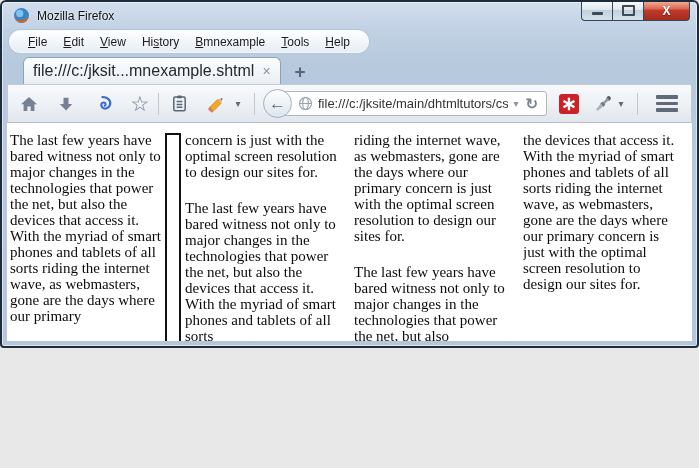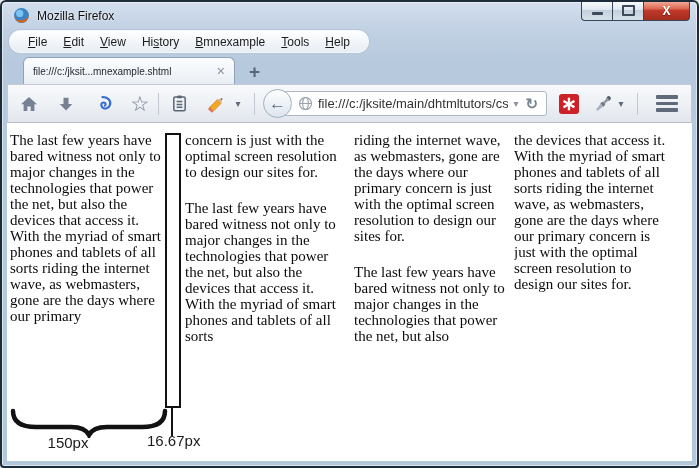--- a/index.html
+++ b/index.html
@@ -1,16 +1,16 @@
 <!DOCTYPE html>
 <html><head>
 <meta charset="utf-8">
 <style>
   html,body{margin:0;padding:0;background:#e8e8e8;font-family:"Liberation Sans",sans-serif;}
-  .window{position:relative;box-sizing:border-box;width:699px;height:468px;
+  .window{position:relative;box-sizing:border-box;width:699px;height:348px;
     border:2px solid #1d2c3b;border-radius:6px 6px 4px 4px;
     background:linear-gradient(180deg,#d3dfee 0,#c2d2e4 26px,#b7c9dd 60px,#b3c6da 100%);
     padding:0 5px 5px 5px;display:flex;flex-direction:column;overflow:hidden;
     box-shadow:inset 0 0 0 1px rgba(255,255,255,.55);}
   
   .titlebar{height:27px;display:flex;align-items:center;padding-left:6px;position:relative;}
   .fx-icon{width:17px;height:17px;margin-right:7px;flex:0 0 auto;}
   .title{font-size:12px;color:#111;text-shadow:0 0 3px rgba(255,255,255,.9);}
   .win-controls{position:absolute;top:-1px;right:2px;display:flex;}
   .wbtn{height:19px;border:1px solid #35485a;border-top:none;display:flex;align-items:center;justify-content:center;
@@ -27,21 +27,21 @@
   .menustrip{display:flex;align-items:center;height:21px;padding:0 10px;margin-left:2px;
     background:linear-gradient(180deg,#feffff,#e7edf5);border:1px solid #f4f8fc;
     box-shadow:0 0 0 1px #b6c6d8;border-radius:11px;}
   .menu-item{font-size:12px;color:#1c1c1c;padding:2px 8px;cursor:default;white-space:nowrap;}
   .ukey{text-decoration:underline;}
   
   .tabstrip{height:30px;display:flex;align-items:flex-end;padding-left:16px;}
   .tab{box-sizing:border-box;height:27px;min-width:212px;display:flex;align-items:center;
     padding:0 9px;border:1px solid #8ea3ba;border-bottom:none;border-radius:6px 6px 0 0;
     background:linear-gradient(180deg,#fbfcfe 0,#f1f5f9 60%,#e9eef4 100%);}
-  .tab-label{font-size:10px;color:#24292f;white-space:nowrap;overflow:hidden;flex:1;}
+  .tab-label{font-size:16px;color:#24292f;white-space:nowrap;overflow:hidden;flex:1;}
   .tab-close{font-size:14px;color:#8a939e;margin-left:8px;cursor:pointer;line-height:1;}
   .newtab{font-size:19px;font-weight:bold;color:#5a6675;margin:0 0 3px 14px;cursor:pointer;line-height:1;}
   
   .navbar{height:37px;display:flex;align-items:center;padding:0 9px;
     background:linear-gradient(180deg,#f7f9fb 0,#eef1f5 50%,#e1e6ed 100%);
     border:1px solid #c3cad3;border-bottom:1px solid #b7bec8;border-radius:2px 2px 0 0;}
   .tbtn{width:24px;height:26px;display:flex;align-items:center;justify-content:center;
     margin-right:13px;cursor:pointer;flex:0 0 auto;}
   .tbtn.tight{margin-right:4px;}
   .glyph{color:#6a7687;font-size:19px;line-height:1;}
@@ -60,21 +60,21 @@
     color:#fff;font-size:19px;font-weight:bold;line-height:0;margin:0 12px;cursor:pointer;flex:0 0 auto;}
   .hamburger{width:26px;height:26px;display:flex;flex-direction:column;justify-content:center;gap:3px;cursor:pointer;margin-left:10px;flex:0 0 auto;}
   .hamburger div{width:22px;height:3.5px;background:#5f6b7a;border-radius:1px;}
   
   .content{position:relative;flex:1;background:#ffffff;overflow:hidden;}
   .columns{position:absolute;left:0;top:0;right:0;display:flex;padding:9px 0 0 3px;}
   .col{width:152px;height:273px;overflow:hidden;font-family:"Liberation Serif",serif;
     font-size:15px;line-height:16px;color:#0b0b0b;}
   .col + .col{margin-left:23px;}
   .col:nth-child(3){margin-left:17px;}
-  .col:nth-child(4){margin-left:8px;}
+  .col:nth-child(4){margin-left:17px;}
   .col p{margin:0 0 20px 0;}
   .ann-rect{position:absolute;left:158px;top:10px;width:12px;height:271px;border:2px solid #121212;background:transparent;}
   .ann-vline{position:absolute;left:164px;top:283px;width:2px;height:30px;background:#121212;}
   .brace{position:absolute;left:2px;top:285px;}
   .ann-label{position:absolute;font-size:15px;color:#1a1a1a;font-family:"Liberation Sans",sans-serif;}
   .label150{left:11px;top:311px;width:100px;text-align:center;}
   .label1667{left:140px;top:309px;}
 </style>
 </head>
 <body>

